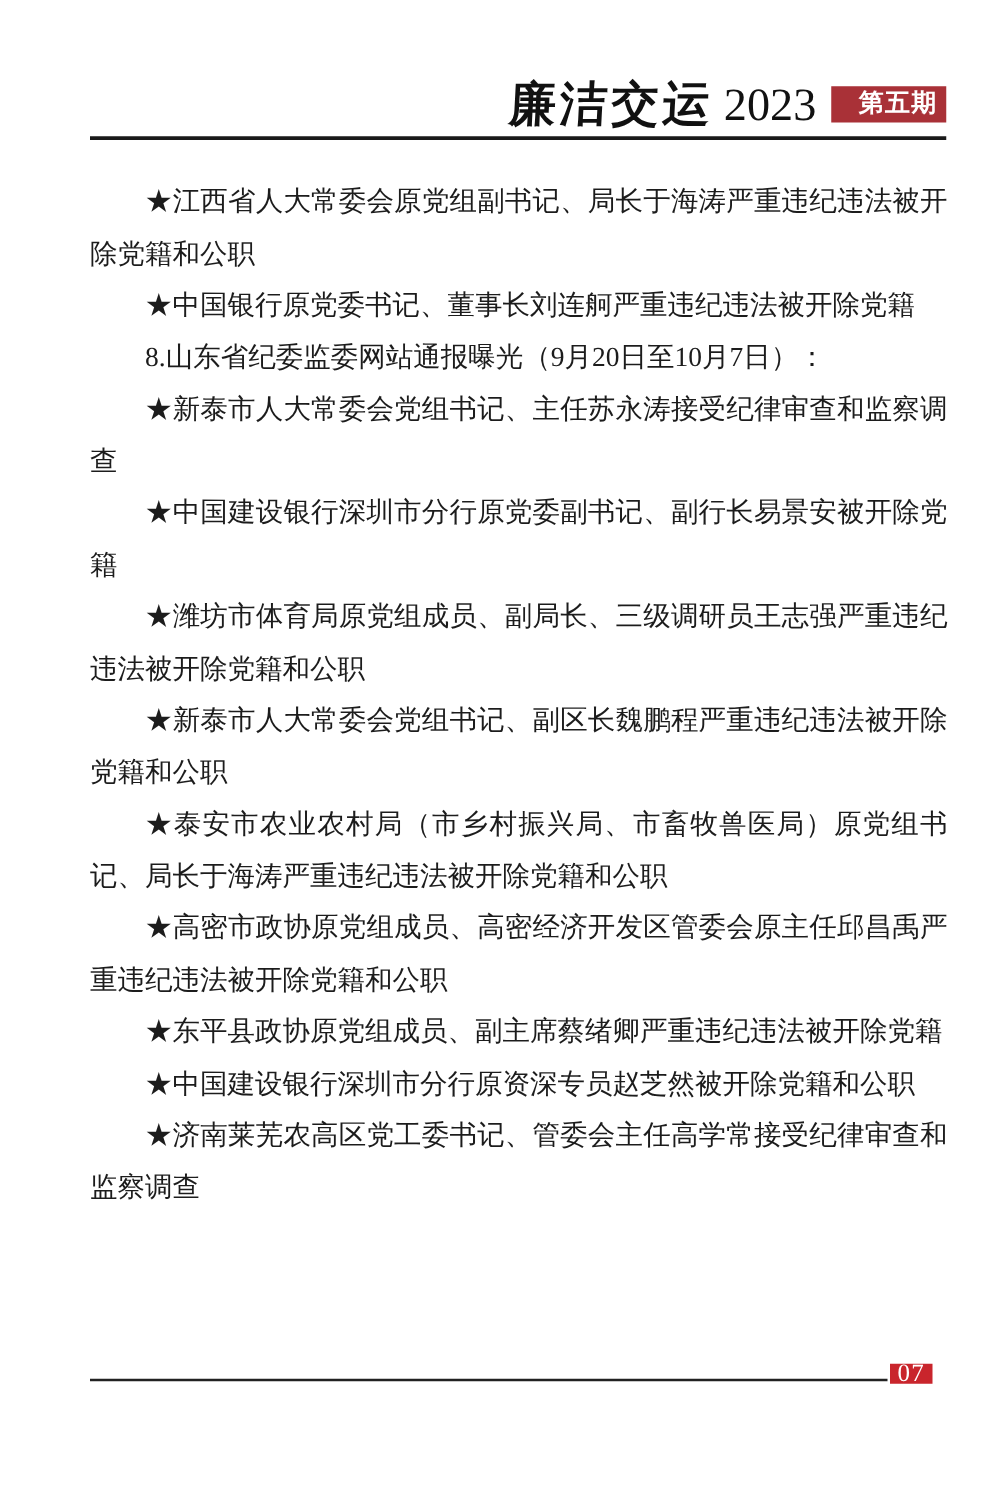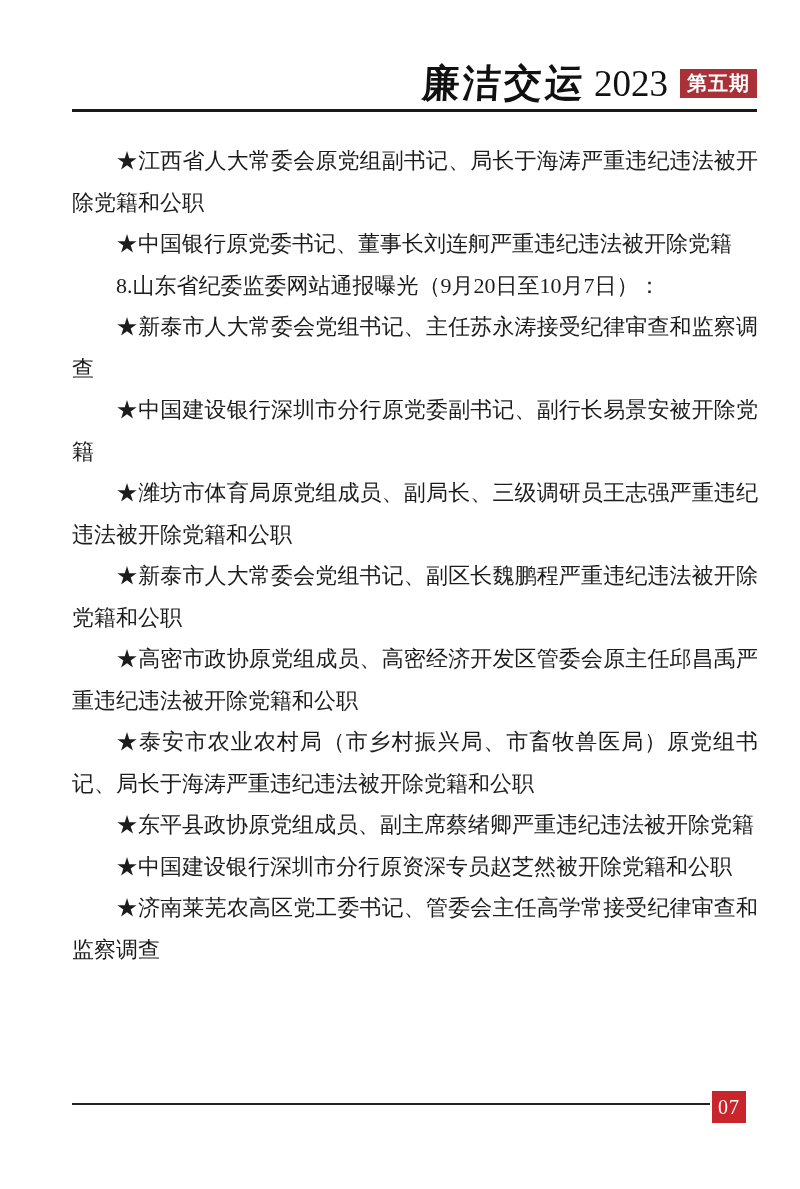--- a/index.html
+++ b/index.html
@@ -46,21 +46,21 @@
   .masthead .title-year {
     font-size: 37px;
     font-weight: 400;
   }
   .issue-badge {
     background: #a93137;
     color: #ffffff;
     font-size: 20px;
     font-weight: 700;
     line-height: 1;
-    padding: 4px 7px 5px 7px;
+    padding: 4px 7px 5px 22px;
     letter-spacing: 1px;
     white-space: nowrap;
   }
   .header-rule {
     position: absolute;
     left: 72px;
     width: 685px;
     top: 109px;
     height: 3px;
     background: #1a1a1a;
@@ -89,21 +89,21 @@
     top: 1103px;
     width: 638px;
     height: 2px;
     background: #222222;
   }
   .page-number-badge {
     position: absolute;
     left: 712px;
     top: 1091px;
     width: 34px;
-    height: 32px;
+    height: 16px;
     background: #c9252c;
     color: #ffffff;
     font-size: 20px;
     display: flex;
     align-items: center;
     justify-content: center;
     letter-spacing: 1px;
   }
 </style>
 </head>
@@ -121,22 +121,22 @@
   <div class="header-rule"></div>
 
   <div class="content">
     <p>★江西省人大常委会原党组副书记、局长于海涛严重违纪违法被开除党籍和公职</p>
     <p>★中国银行原党委书记、董事长刘连舸严重违纪违法被开除党籍</p>
     <p>8.山东省纪委监委网站通报曝光（9月20日至10月7日）：</p>
     <p>★新泰市人大常委会党组书记、主任苏永涛接受纪律审查和监察调查</p>
     <p>★中国建设银行深圳市分行原党委副书记、副行长易景安被开除党籍</p>
     <p>★潍坊市体育局原党组成员、副局长、三级调研员王志强严重违纪违法被开除党籍和公职</p>
     <p>★新泰市人大常委会党组书记、副区长魏鹏程严重违纪违法被开除党籍和公职</p>
+    <p>★泰安市农业农村局（市乡村振兴局、市畜牧兽医局）原党组书记、局长于海涛严重违纪违法被开除党籍和公职</p>
     <p>★高密市政协原党组成员、高密经济开发区管委会原主任邱昌禹严重违纪违法被开除党籍和公职</p>
-    <p>★泰安市农业农村局（市乡村振兴局、市畜牧兽医局）原党组书记、局长于海涛严重违纪违法被开除党籍和公职</p>
     <p>★东平县政协原党组成员、副主席蔡绪卿严重违纪违法被开除党籍</p>
     <p>★中国建设银行深圳市分行原资深专员赵芝然被开除党籍和公职</p>
     <p>★济南莱芜农高区党工委书记、管委会主任高学常接受纪律审查和监察调查</p>
   </div>
 
   <div class="footer-rule"></div>
   <div class="page-number-badge">07</div>
 
 </div>
 

